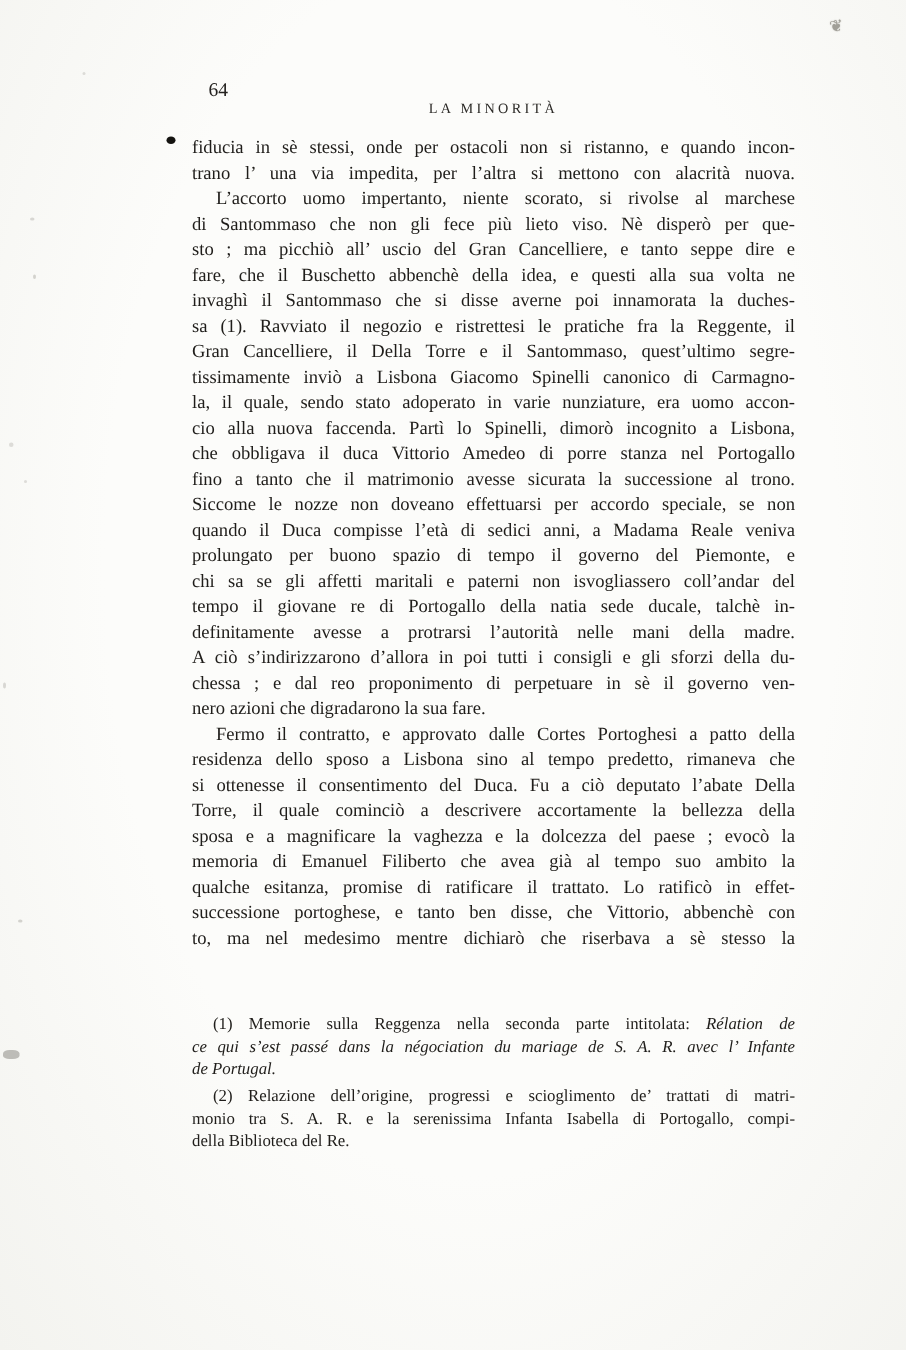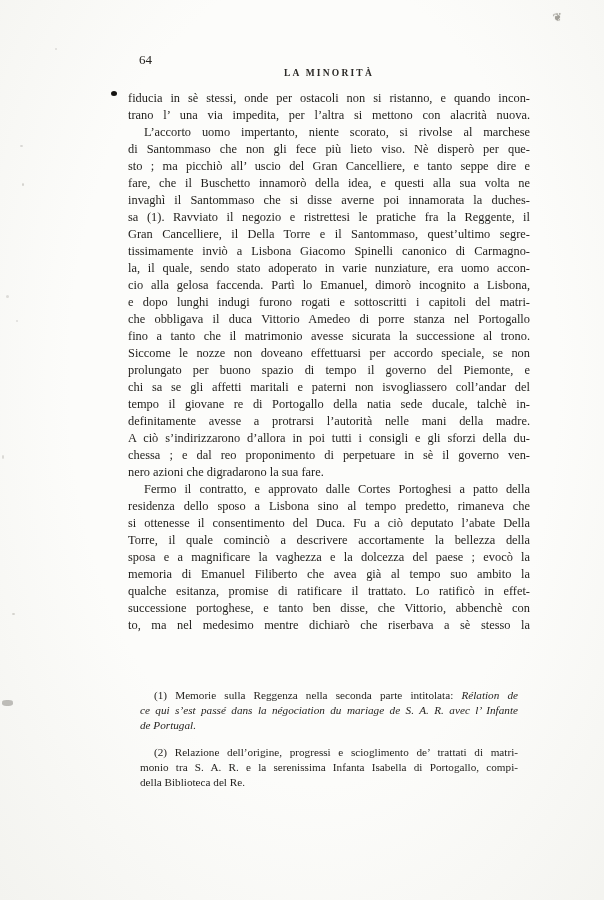--- a/index.html
+++ b/index.html
@@ -4,30 +4,30 @@
 <style>
   html,body{margin:0;padding:0;}
   body{width:604px;height:900px;overflow:hidden;
        font-family:"Liberation Serif","DejaVu Serif",serif;}
   .page{position:relative;width:604px;height:900px;
         background:radial-gradient(ellipse at 52% 42%, #fcfcfa 55%, #f3f3ef 100%);
         color:#1f1d1a;}
   
   .pagenum{position:absolute;left:139px;top:52px;font-size:13px;color:#24221f;}
   .running{position:absolute;left:128px;top:68px;width:402px;text-align:center;
-           font-size:9.5px;font-weight:bold;letter-spacing:2.2px;color:#2b2926;}
+           font-size:9.5px;font-weight:normal;letter-spacing:2.2px;color:#2b2926;}
   
   .text-block{position:absolute;left:128px;top:90px;width:402px;font-size:12.4px;}
   .line{height:17px;line-height:17px;text-align:justify;text-align-last:justify;
         white-space:nowrap;overflow:visible;}
   .line.ind{padding-left:16px;}
   .line.end{text-align:left;text-align-last:left;}
   
   .footnotes{position:absolute;left:128px;top:676px;width:402px;font-size:11.2px;}
-  .fngroup{margin:12px;}
+  .fngroup{margin:0;}
   .fngroup + .fngroup{margin-top:3px;}
   .fline{height:15px;line-height:15px;text-align:justify;text-align-last:justify;
          white-space:nowrap;}
   .fline.ind{padding-left:14px;}
   .fline.end{text-align:right;text-align-last:left;}
   .it{font-style:italic;}
   
   .bullet{position:absolute;left:111px;top:91px;width:6px;height:5px;
           border-radius:50%;background:#141310;}
   .ornament{position:absolute;left:553px;top:11px;font-size:11px;color:#a19f98;
@@ -45,31 +45,31 @@
   <span class="running">LA MINORITÀ</span>
 
   <div class="bullet"></div>
 
   <main class="text-block" id="body-block">
       <div class="line">fiducia in sè stessi, onde per ostacoli non si ristanno, e quando incon-</div>
       <div class="line">trano l’ una via impedita, per l’altra si mettono con alacrità nuova.</div>
       <div class="line ind">L’accorto uomo impertanto, niente scorato, si rivolse al marchese</div>
       <div class="line">di Santommaso che non gli fece più lieto viso. Nè disperò per que-</div>
       <div class="line">sto ; ma picchiò all’ uscio del Gran Cancelliere, e tanto seppe dire e</div>
-      <div class="line">fare, che il Buschetto innamorò della idea, e questi alla sua volta ne</div>
+      <div class="line">fare, che il Buschetto abbenchè della idea, e questi alla sua volta ne</div>
       <div class="line">invaghì il Santommaso che si disse averne poi innamorata la duches-</div>
       <div class="line">sa (1). Ravviato il negozio e ristrettesi le pratiche fra la Reggente, il</div>
       <div class="line">Gran Cancelliere, il Della Torre e il Santommaso, quest’ultimo segre-</div>
       <div class="line">tissimamente inviò a Lisbona Giacomo Spinelli canonico di Carmagno-</div>
       <div class="line">la, il quale, sendo stato adoperato in varie nunziature, era uomo accon-</div>
-      <div class="line">cio alla gelosa faccenda. Partì lo Emanuel, dimorò incognito a Lisbona,</div>
-      <div class="line">e dopo lunghi indugi furono rogati e sottoscritti i capitoli del matri-</div>
+      <div class="line">cio alla nuova faccenda. Partì lo Spinelli, dimorò incognito a Lisbona,</div>
       <div class="line">che obbligava il duca Vittorio Amedeo di porre stanza nel Portogallo</div>
       <div class="line">fino a tanto che il matrimonio avesse sicurata la successione al trono.</div>
       <div class="line">Siccome le nozze non doveano effettuarsi per accordo speciale, se non</div>
+      <div class="line">quando il Duca compisse l’età di sedici anni, a Madama Reale veniva</div>
       <div class="line">prolungato per buono spazio di tempo il governo del Piemonte, e</div>
       <div class="line">chi sa se gli affetti maritali e paterni non isvogliassero coll’andar del</div>
       <div class="line">tempo il giovane re di Portogallo della natia sede ducale, talchè in-</div>
       <div class="line">definitamente avesse a protrarsi l’autorità nelle mani della madre.</div>
       <div class="line">A ciò s’indirizzarono d’allora in poi tutti i consigli e gli sforzi della du-</div>
       <div class="line">chessa ; e dal reo proponimento di perpetuare in sè il governo ven-</div>
       <div class="line end">nero azioni che digradarono la sua fare.</div>
       <div class="line ind">Fermo il contratto, e approvato dalle Cortes Portoghesi a patto della</div>
       <div class="line">residenza dello sposo a Lisbona sino al tempo predetto, rimaneva che</div>
       <div class="line">si ottenesse il consentimento del Duca. Fu a ciò deputato l’abate Della</div>

